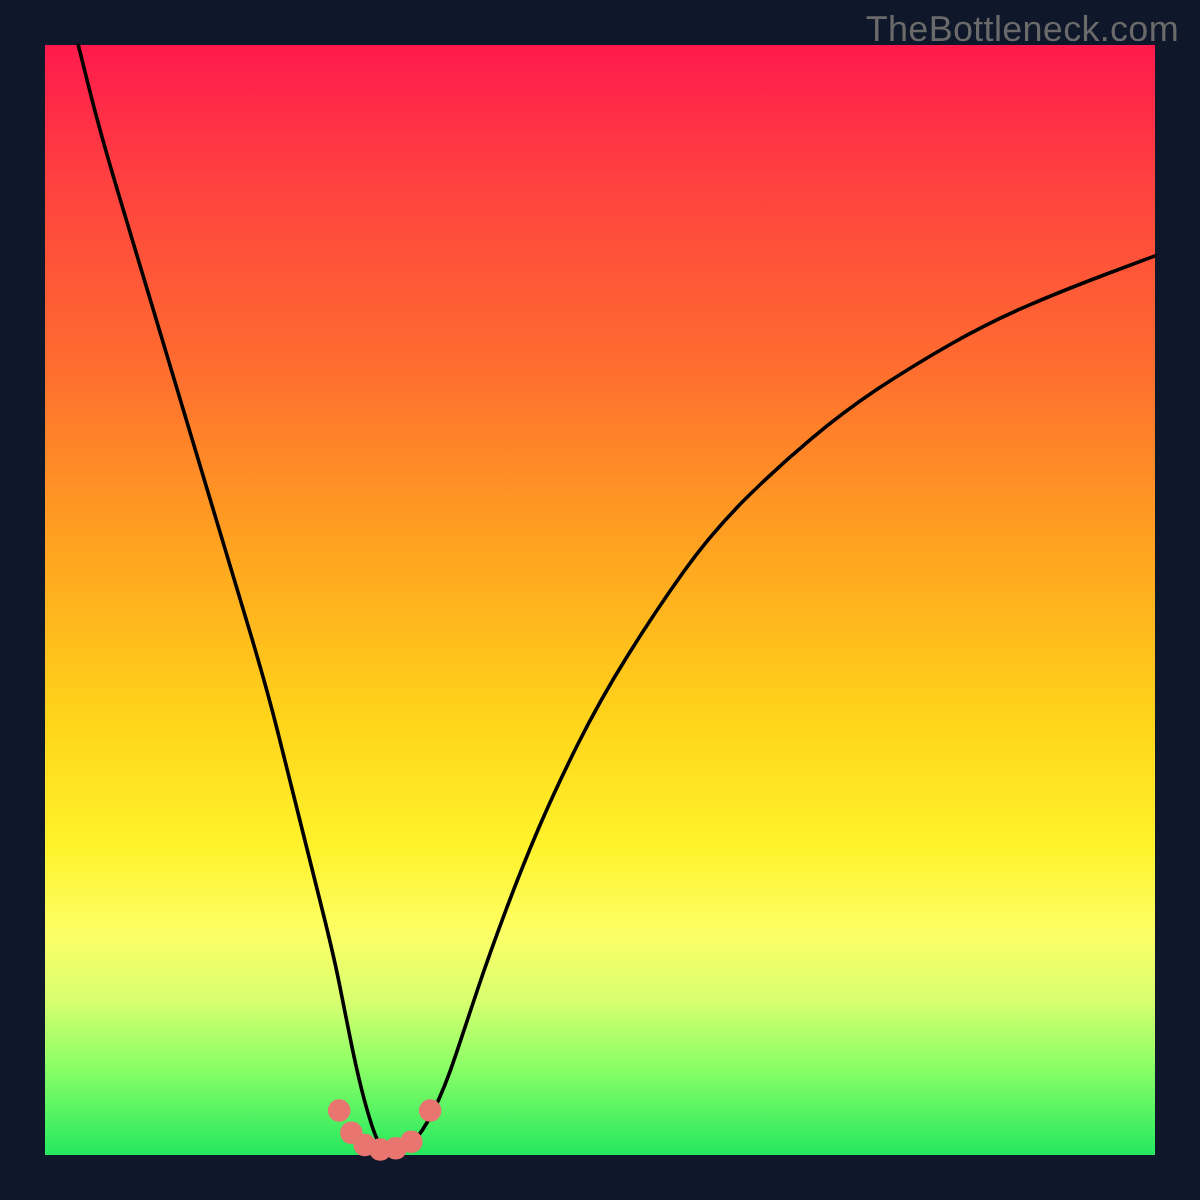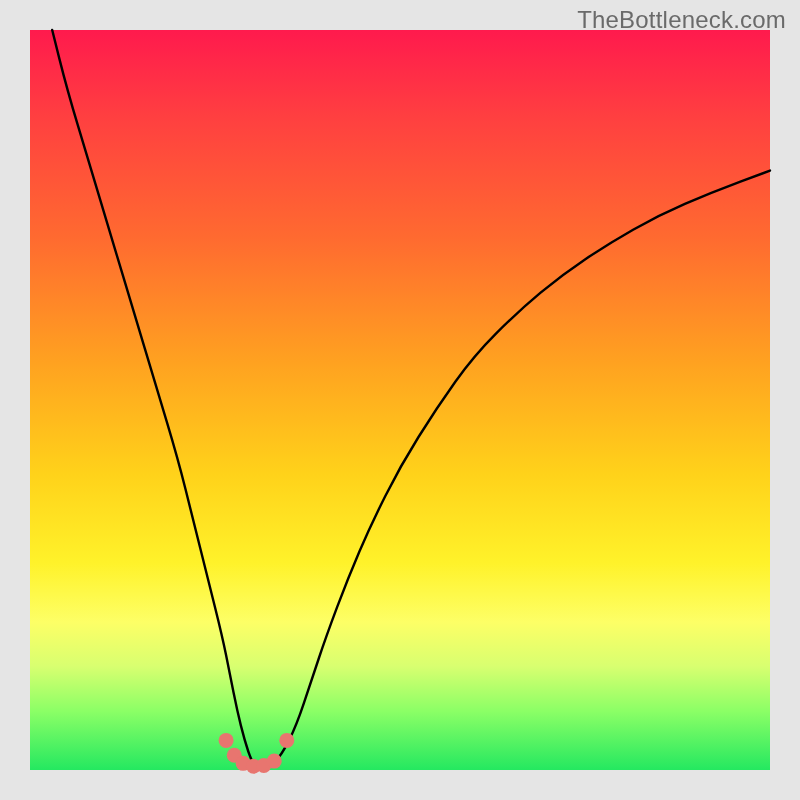--- a/index.html
+++ b/index.html
@@ -7,21 +7,21 @@
     padding: 0;
     width: 800px;
     height: 800px;
     background: #000;
     font-family: Arial, Helvetica, sans-serif;
     overflow: hidden;
   }
   .frame {
     position: absolute;
     inset: 0;
-    background: #e5e5e5;
+    background: #0f172a;
   }
   .plot {
     position: absolute;
     left: 30px;
     top: 30px;
     width: 740px;
     height: 740px;
     background: linear-gradient(
       to bottom,
       #ff1a4d 0%,

